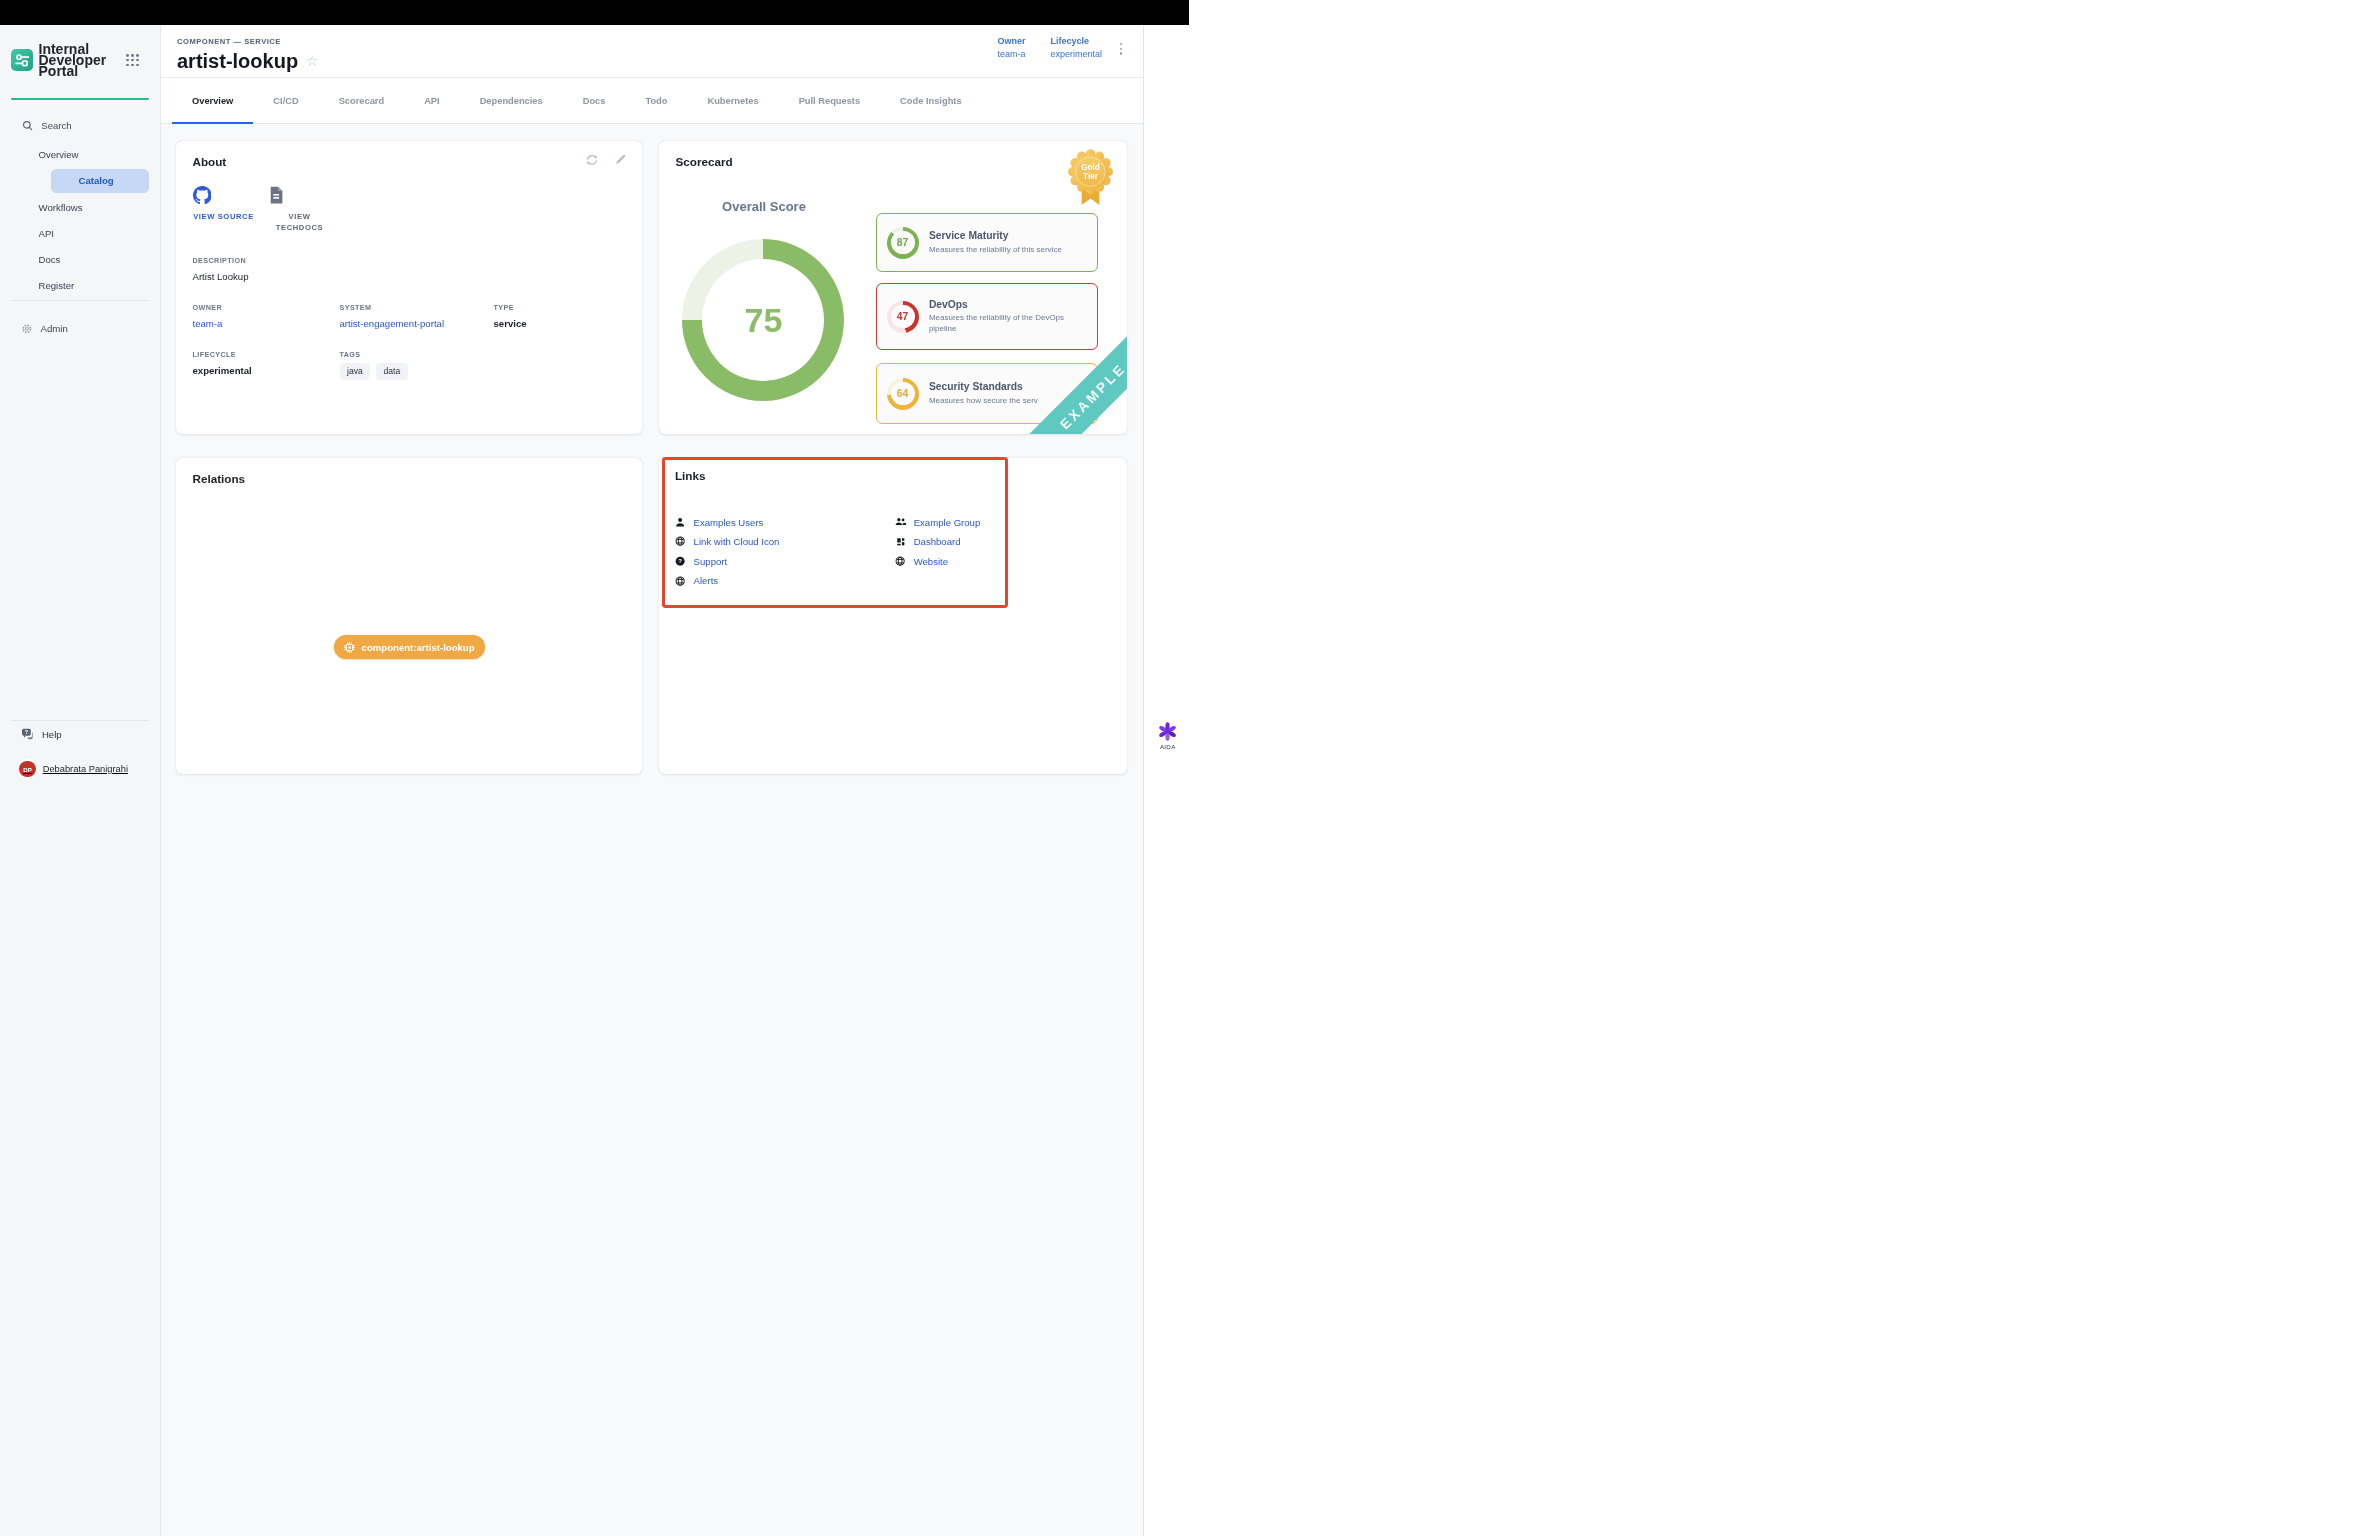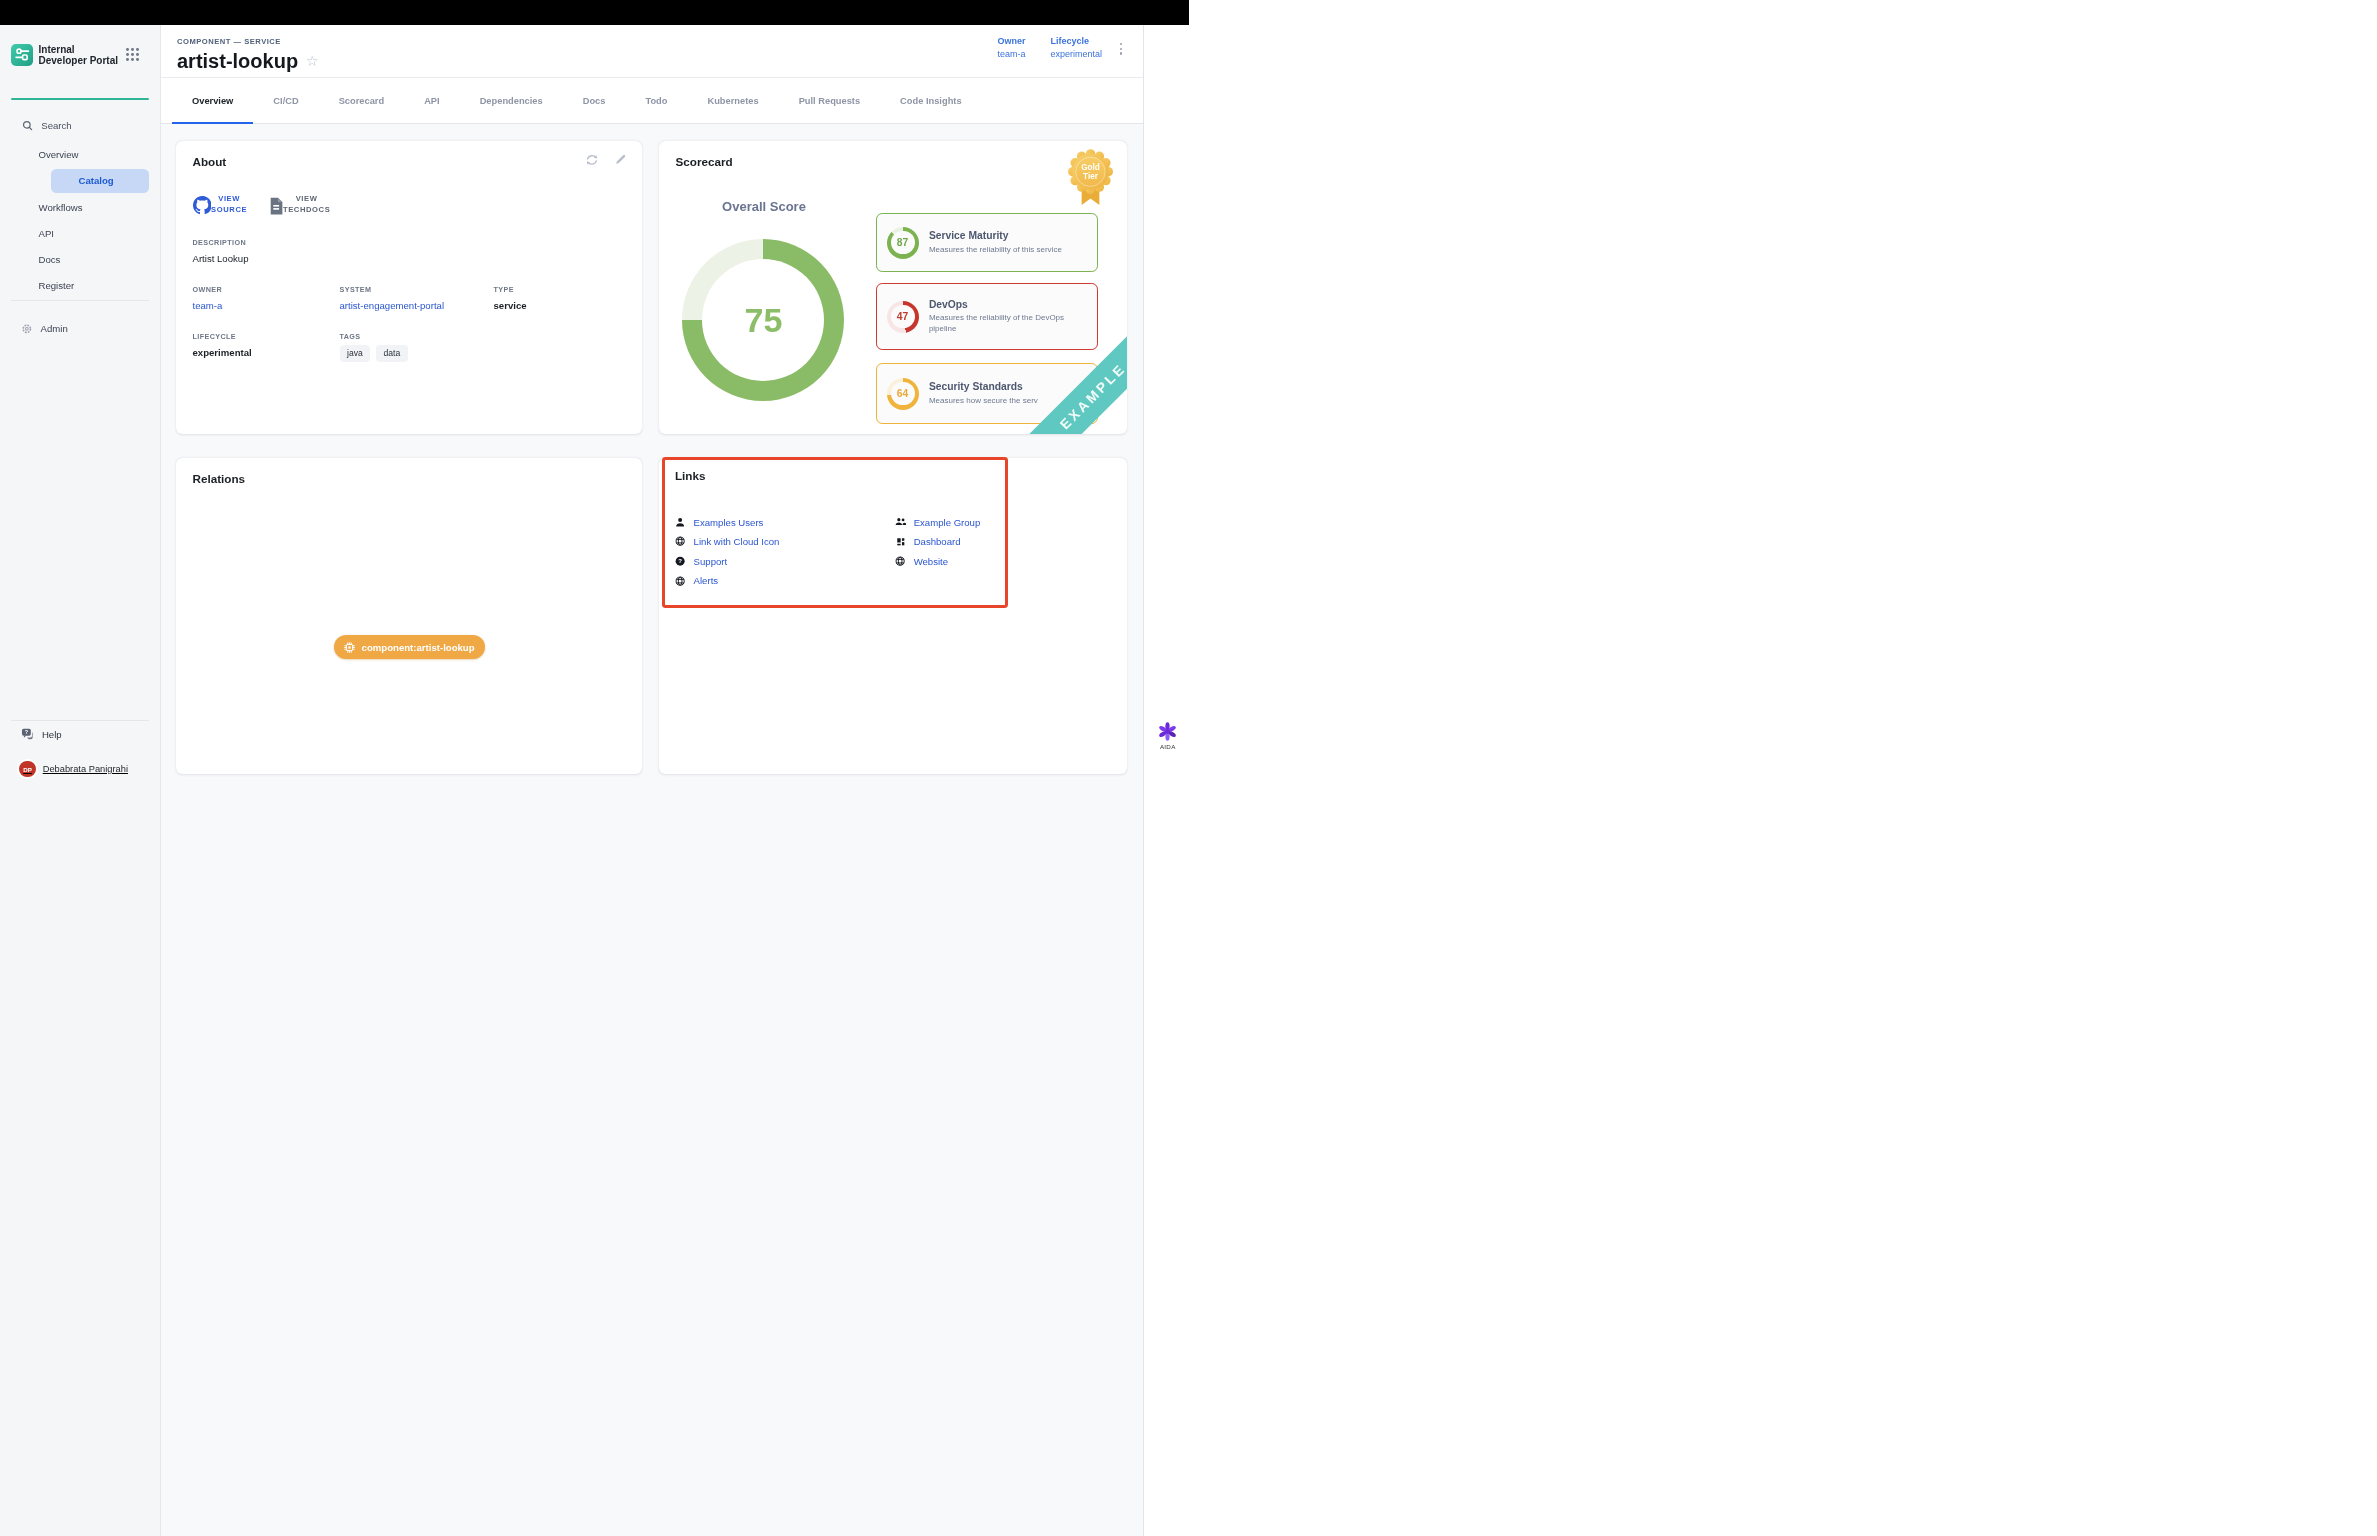--- a/index.html
+++ b/index.html
@@ -8,21 +8,21 @@
 
   
   .topbar { position:absolute; left:0; top:0; width:1189px; height:25px; background:#000; }
 
   
   .sidebar { position:absolute; left:0; top:25px; width:161px; bottom:0;
     background:#f4f6f8; border-right:0.7px solid #e4e7ec; }
   .brand { position:absolute; left:11px; top:18.6px; width:139px; display:flex; align-items:center; gap:5.5px; }
   .brand-logo { width:22px; height:22px; border-radius:4.8px; flex:0 0 22px;
     background:linear-gradient(135deg,#41cbaa,#1f9f85); display:flex; align-items:center; justify-content:center; }
-  .brand-title { font-size:10px; font-weight:bold; color:#21262d; line-height:11px; width:81px; }
+  .brand-title { font-size:14px; font-weight:bold; color:#21262d; line-height:11px; width:81px; }
   .grid-dots { display:grid; grid-template-columns:repeat(3,2.8px); gap:2.1px; margin-left:1.4px; }
   .grid-dots i { width:2.8px; height:2.8px; border-radius:50%; background:#70788a; }
   .brand-underline { position:absolute; left:11px; top:73px; width:138px; height:2.1px; background:#2eb598; border-radius:1.4px; }
   .search-row { position:absolute; left:11px; top:91px; width:138px; height:18px; display:flex; align-items:center; gap:8.3px; padding-left:11px;
     color:#49505c; font-size:9.6px; }
   .nav { position:absolute; left:11px; top:118px; width:138px; }
   .nav-item { height:23.4px; display:flex; align-items:center; padding-left:27.5px; font-size:9.6px; color:#3c4352;
     border-radius:5.5px; margin-bottom:2.8px; }
   .nav-item.active { background:#c6d8f5; color:#1d5ad2; font-weight:bold;margin-left:40px; }
   .nav-divider { position:absolute; left:11px; top:275px; width:138px; height:0.7px; background:#e3e6ea; }
@@ -58,21 +58,21 @@
   
   .content { position:absolute; left:161px; top:124px; width:982px; bottom:0; background:#f8f9fb; }
   .right-strip { position:absolute; left:1143px; top:25px; width:45px; bottom:0; background:#fff; border-left:0.7px solid #e2e4e9; }
   .card { position:absolute; background:#fff; border-radius:6.2px; box-shadow:0 0.7px 2.8px rgba(25,30,50,.10), 0 0 0.7px rgba(25,30,50,.12); }
   .card-title { font-size:11.7px; font-weight:bold; color:#1b2026; }
 
   
   .about-card  { left:15px;  top:17px; width:466px; height:293px; padding:13.8px 16.5px; }
   .about-actions { position:absolute; right:15px; top:12.4px; display:flex; gap:15px; }
   .vs-row { display:flex; gap:25px; margin-top:18px; }
-  .vs-item { display:flex; align-items:flex-end; width:51px; }
+  .vs-item { display:flex; flex-direction:column; align-items:flex-start; width:51px; }
   .vs-label { margin-top:6.9px; font-size:7.6px; font-weight:bold; letter-spacing:0.6px; text-align:center; line-height:11px; width:62px; }
   .vs-blue { color:#2f5bd7; }
   .vs-grey { color:#5e6776; }
   .fld-label { font-size:7.2px; font-weight:bold; letter-spacing:0.4px; color:#6d7687; }
   .fld-value { font-size:9.6px; color:#20252d; margin-top:6.2px; }
   .fld-value.link { color:#2a56cf; }
   .fld-value.strong { font-weight:bold; color:#1c2127; }
   .about-desc { margin-top:23.4px; }
   .about-grid { display:grid; grid-template-columns:147px 154px 1fr; margin-top:20.6px; }
   .about-grid2 { display:grid; grid-template-columns:147px 1fr; margin-top:20.6px; }

